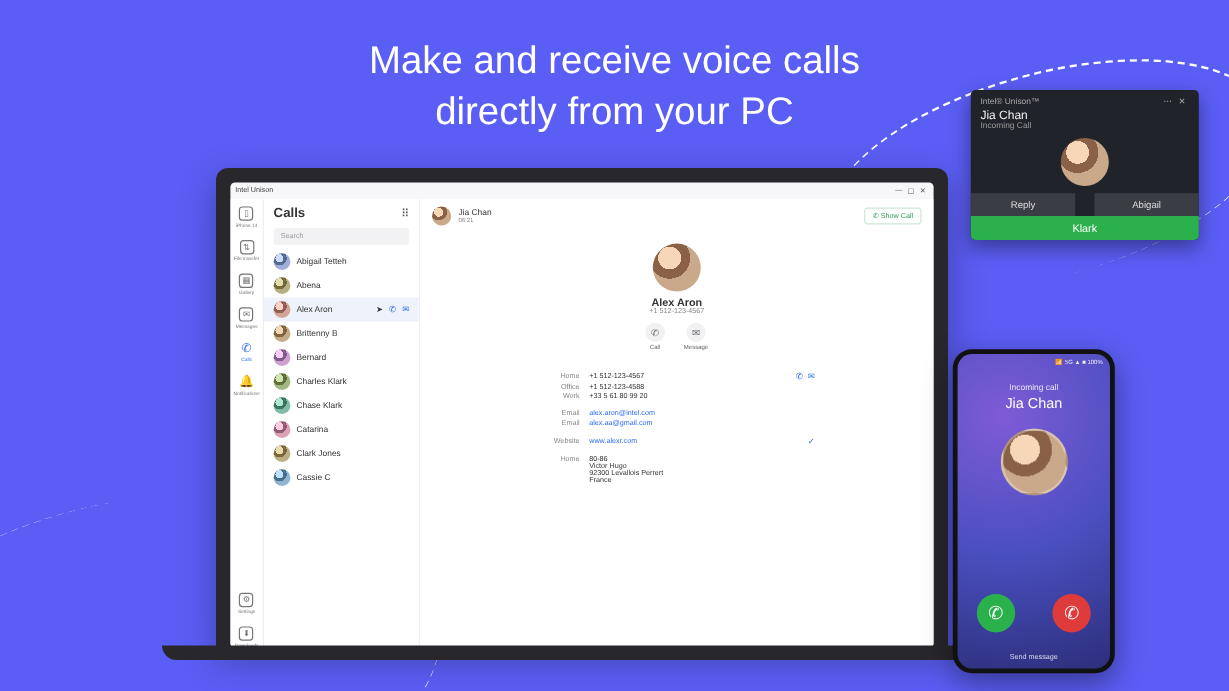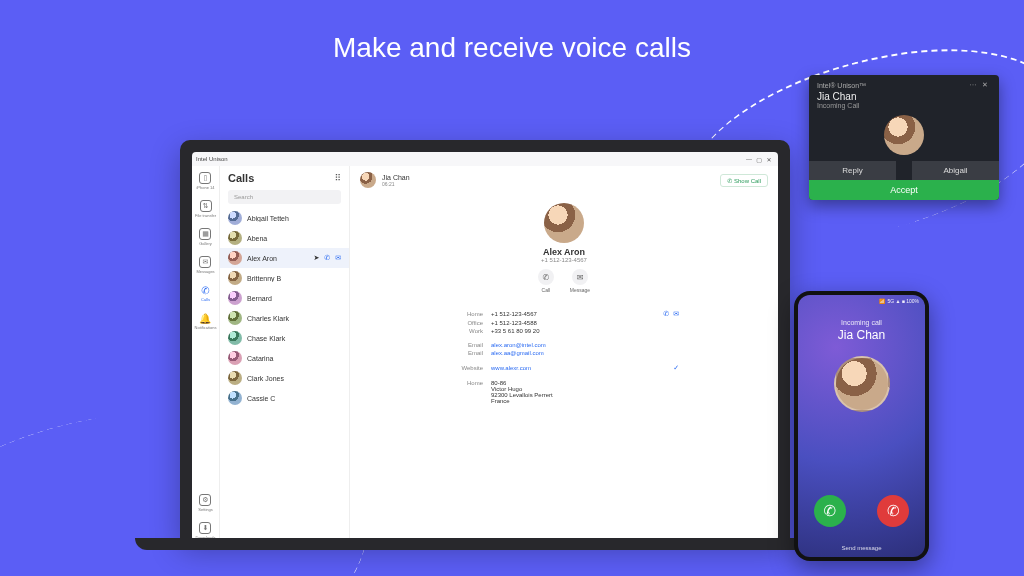--- a/index.html
+++ b/index.html
@@ -1,17 +1,17 @@
 <!DOCTYPE html>
 <html><head>
 <meta charset="utf-8">
 <style>
   * { box-sizing: border-box; margin: 0; padding: 0; font-family: -apple-system, "Segoe UI", Arial, sans-serif; }
   body { width: 1024px; height: 576px; background: #5b5ef5; position: relative; overflow: hidden; }
-  .hero { position: absolute; top: 30px; left: 0; right: 0; text-align: center; color: #fff; font-size: 28px; font-weight: 400; line-height: 1.3; }
+  .hero { position: absolute; top: 30px; left: 0; right: 0; text-align: center; color: #fff; font-size: 32px; font-weight: 400; line-height: 1.3; }
   .decor { position: absolute; border: 2px dashed #fff; border-radius: 50%; pointer-events:none; }
   .decor.d1 { width: 380px; height: 170px; top: 60px; right: -40px; transform: rotate(-15deg); border-left: none; border-bottom: none;}
   .decor.d2 { width: 500px; height: 280px; bottom: -120px; left: -130px; transform: rotate(-10deg); border-top: none; border-right:none;}
   
   .laptop { position: absolute; top: 140px; left: 180px; width: 610px; height: 400px; }
   .lap-body { position: absolute; inset: 0; background: #28282c; border-radius: 10px 10px 0 0; padding: 12px 12px 0 12px; box-shadow: 0 10px 30px rgba(0,0,0,.3);}
   .lap-base { position: absolute; bottom: -10px; left: -45px; right: -45px; height: 12px; background: #28282c; border-radius: 0 0 12px 12px;}
   .screen { background: #f7f7f9; width: 100%; height: 100%; border-radius: 4px; display: flex; flex-direction: column; overflow: hidden; font-size: 7px; color:#333;}
   .titlebar { height: 14px; display:flex; align-items:center; padding:0 4px; font-size:6px; color:#444;}
   .titlebar .spacer{flex:1;}
@@ -83,20 +83,21 @@
   .av, .a, .big-av, .pav { background: radial-gradient(circle at 35% 30%, #f7d7b8 0 25%, #8a6146 25% 45%, #c9a98a 45% 100%); }
 </style>
 </head>
 <body>
 
 <div class="decor d1"></div>
 <div class="decor d2"></div>
 
 <div class="hero">
   <div>Make and receive voice calls</div>
+  <div>directly from your PC</div>
 </div>
 
 <div class="laptop">
   <div class="lap-body">
     <div class="screen">
       <div class="titlebar">
         <span>Intel Unison</span>
         <span class="spacer"></span>
         <span class="winbtn">—</span>
         <span class="winbtn">▢</span>
@@ -276,21 +277,21 @@
   </div>
   <div class="nname">Jia Chan</div>
   <div class="nsub">Incoming Call</div>
   <div class="nav">
       <div class="a"></div>
     </div>
   <div class="nbtns">
     <div class="nbtn">Reply</div>
     <div class="nbtn">Abigail</div>
   </div>
-  <div class="accept">Accept</div>
+  <div class="accept">Klark</div>
 </div>
 
 <div class="phone">
   <div class="pscr">
     <div class="pstat">📶 5G ▲ ■ 100%</div>
     <div class="pin">Incoming call</div>
     <div class="pname2">Jia Chan</div>
     <div class="pav"></div>
     <div class="pacts">
       <div class="pbtn ok">✆</div>

